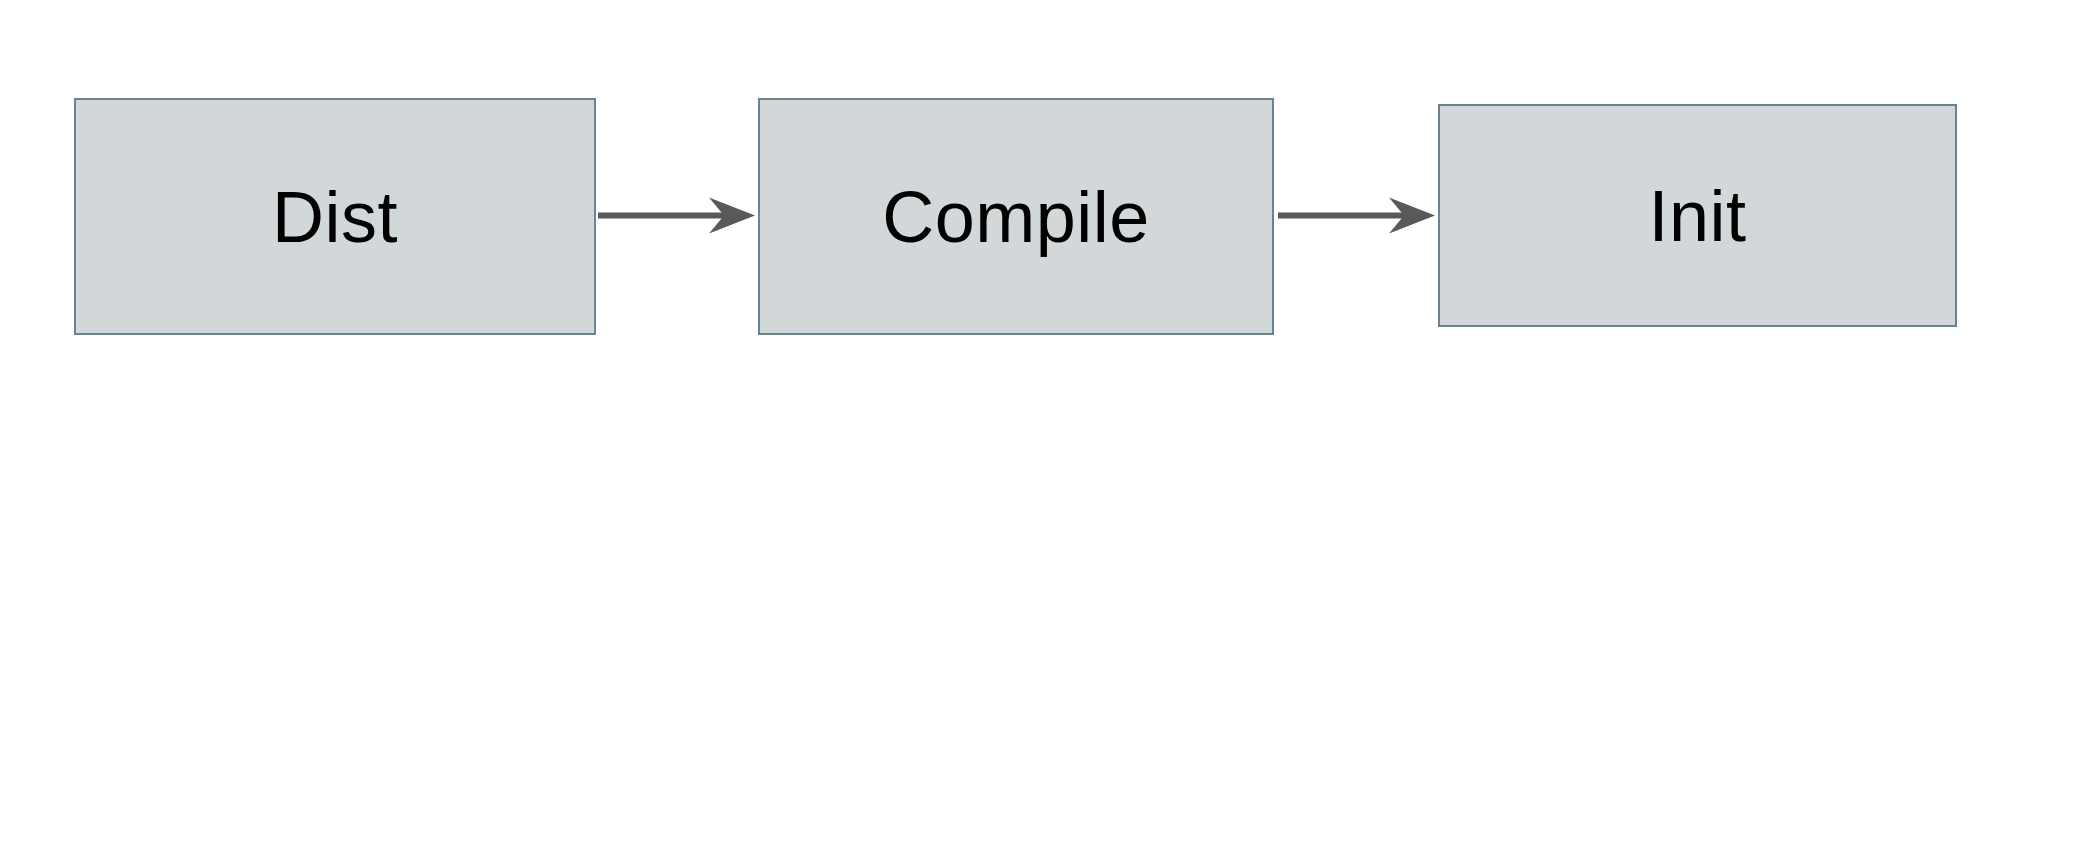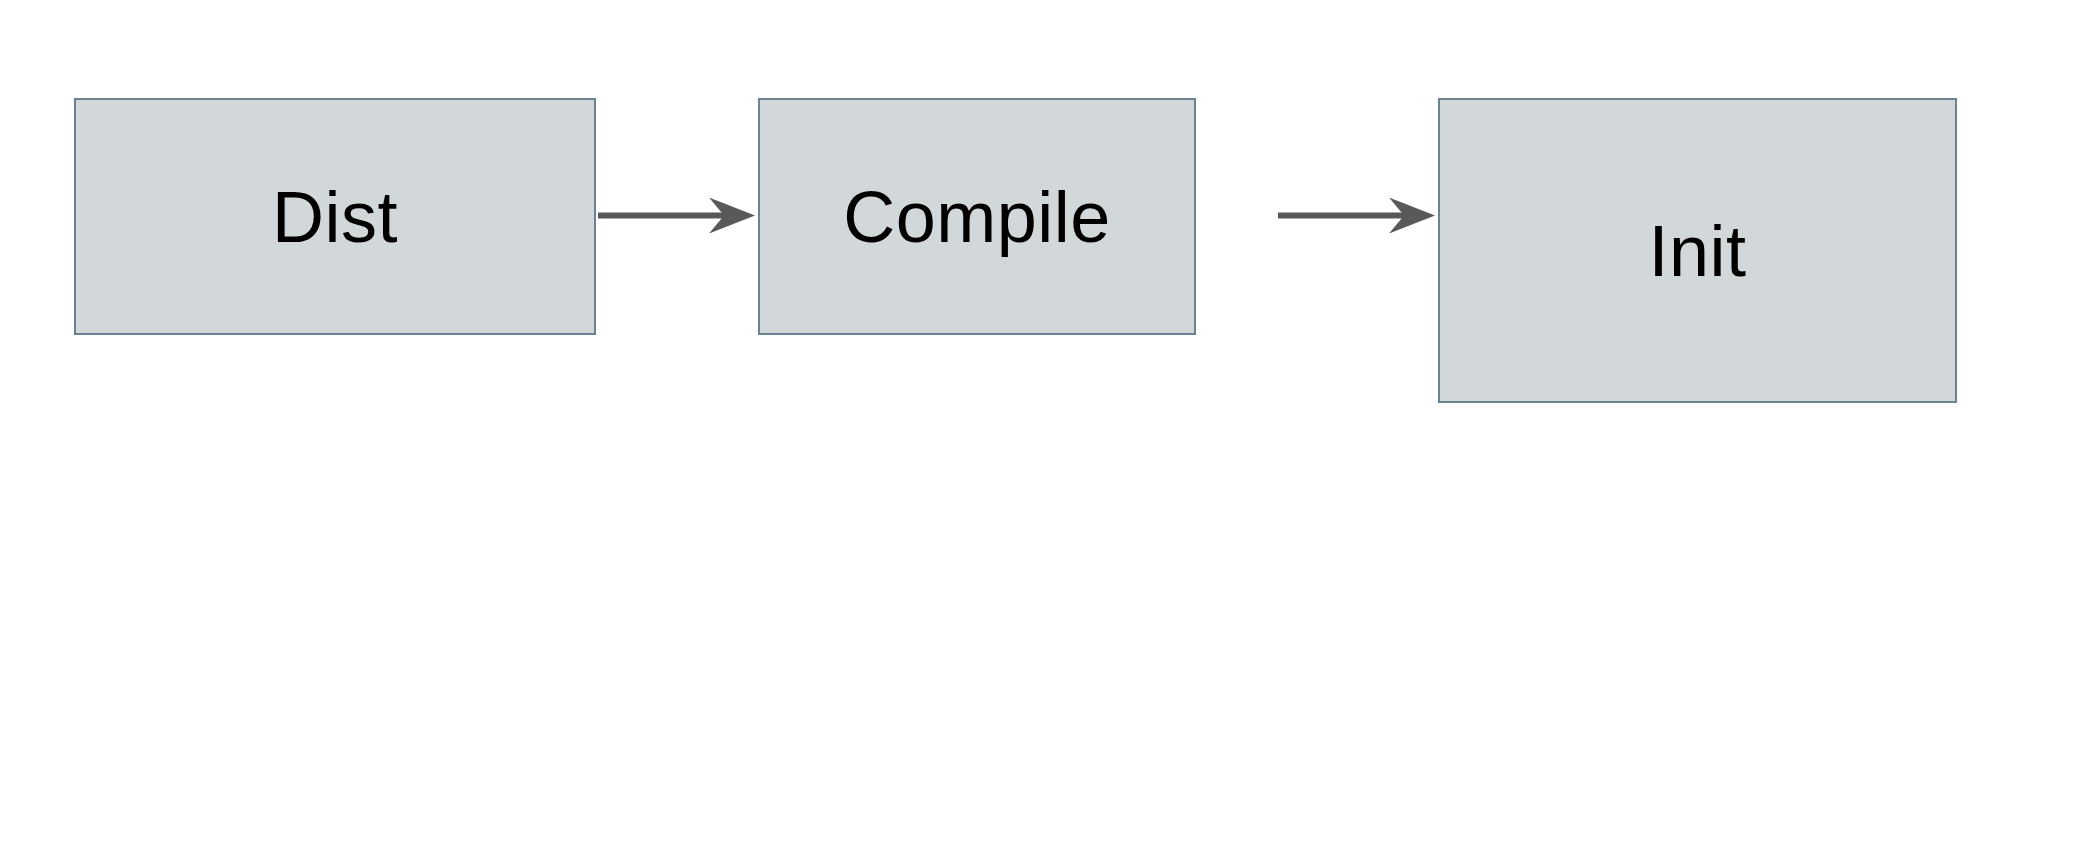--- a/index.html
+++ b/index.html
@@ -61,22 +61,22 @@
     <g>
       <line class="edge-line" x1="1278" y1="215.5" x2="1405" y2="215.5"></line>
       <polygon class="edge-head" points="1435,215.5 1389,197.5 1404,215.5 1389,233.5"></polygon>
     </g>
   </svg>
 
   <div class="node" style="left: 74px; top: 98px; width: 522px; height: 237px;">
     <span class="node-label">Dist</span>
   </div>
 
-  <div class="node" style="left: 758px; top: 98px; width: 438px; height: 237px;">
+  <div class="node" style="left: 758px; top: 98px; width: 516px; height: 237px;">
     <span class="node-label">Compile</span>
   </div>
 
-  <div class="node" style="left: 1438px; top: 98px; width: 519px; height: 305px;">
+  <div class="node" style="left: 1438px; top: 104px; width: 519px; height: 223px;">
     <span class="node-label">Init</span>
   </div>
 
 
 </div>
 
 </body></html>

